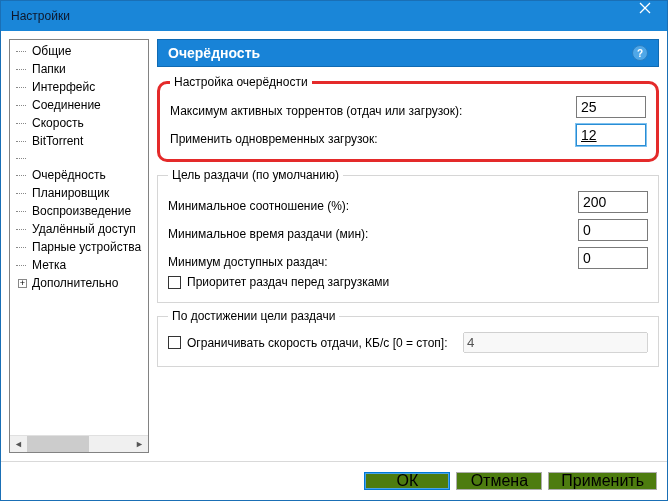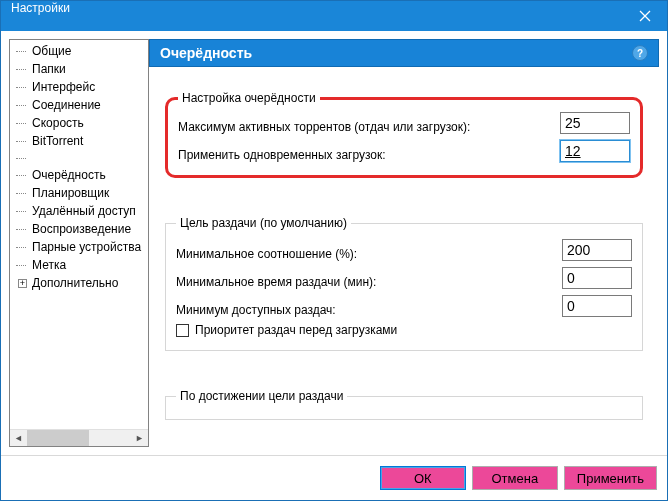--- a/index.html
+++ b/index.html
@@ -13,42 +13,43 @@
   .window {
     width: 668px;
     height: 501px;
     display: flex;
     flex-direction: column;
     border: 1px solid #1a6fb5;
   }
   .titlebar {
     height: 30px;
     background: #1a86d8;
-    color: #ffffff;
-    display: flex;
-    align-items: flex-start;
+    color: #0f172a;
+    display: flex;
+    align-items: flex-end;
     padding: 0 0 8px 10px;
     font-size: 12px;
   }
   .titlebar-title { flex: 1; }
   .close-btn {
     width: 45px;
     height: 30px;
     display: flex;
     align-items: center;
     justify-content: center;
     color: #fff;
     font-size: 14px;
   }
   .close-btn svg { width: 12px; height: 12px; }
   .body {
     flex: 1;
     display: flex;
     background: #fff;
     padding: 8px;
+    gap: 8px;
     min-height: 0;
   }
   .sidebar {
     width: 140px;
     border: 1px solid #828282;
     background: #fff;
     display: flex;
     flex-direction: column;
     position: relative;
   }
@@ -145,21 +146,21 @@
   }
   .content {
     flex: 1;
     padding-top: 8px;
     display: flex;
     flex-direction: column;
     gap: 6px;
   }
   fieldset {
     border: 1px solid #d6d6d6;
-    margin: 16px;
+    margin: 0;
     padding: 6px 10px 10px 10px;
   }
   fieldset.highlight {
     border: 3px solid #e42a2a;
     border-radius: 10px;
     padding: 4px 10px 10px 10px;
   }
   legend {
     padding: 0 4px;
     font-size: 12px;
@@ -204,27 +205,27 @@
   .footer {
     border-top: 1px solid #d9d9d9;
     padding: 10px;
     display: flex;
     justify-content: flex-end;
     gap: 6px;
     background: #fff;
   }
   .btn {
     min-width: 86px;
-    height: 24px;
+    height: 18px;
     border: 1px solid #adadad;
-    background: #ec4899;
-    display: flex;
-    align-items: center;
-    justify-content: center;
-    font-size: 13px;
+    background: #4d7c0f;
+    display: flex;
+    align-items: center;
+    justify-content: center;
+    font-size: 16px;
     padding: 0 12px;
   }
   .btn.default {
     border: 1px solid #0078d7;
     box-shadow: inset 0 0 0 1px #4aa3e8;
   }
 </style>
 </head>
 <body>
 
@@ -274,25 +275,25 @@
         <div class="tree-item">
             <span class="dots"></span>
             <span>Очерёдность</span>
           </div>
         <div class="tree-item">
             <span class="dots"></span>
             <span>Планировщик</span>
           </div>
         <div class="tree-item">
             <span class="dots"></span>
+            <span>Воспроизведение</span>
+          </div>
+        <div class="tree-item">
+            <span class="dots"></span>
             <span>Удалённый доступ</span>
-          </div>
-        <div class="tree-item">
-            <span class="dots"></span>
-            <span>Воспроизведение</span>
           </div>
         <div class="tree-item">
             <span class="dots"></span>
             <span>Парные устройства</span>
           </div>
         <div class="tree-item">
             <span class="dots"></span>
             <span>Метка</span>
           </div>
         <div class="tree-item has-plus">
@@ -344,20 +345,25 @@
             <input type="text" value="0" style="">
           </div>
           <div class="chk-row">
             <span class="chk"></span>
             <span>Приоритет раздач перед загрузками</span>
           </div>
         </fieldset>
 
         <fieldset>
           <legend>По достижении цели раздачи</legend>
+          <div class="chk-row">
+            <span class="chk"></span>
+            <span class="label" style="flex:1">Ограничивать скорость отдачи, КБ/с [0 = стоп]:</span>
+            <input type="text" disabled="" value="4" style="">
+          </div>
         </fieldset>
 
       </div>
     </div>
 
   </div>
 
   <div class="footer">
     <div class="btn default">ОК</div>
     <div class="btn">Отмена</div>

